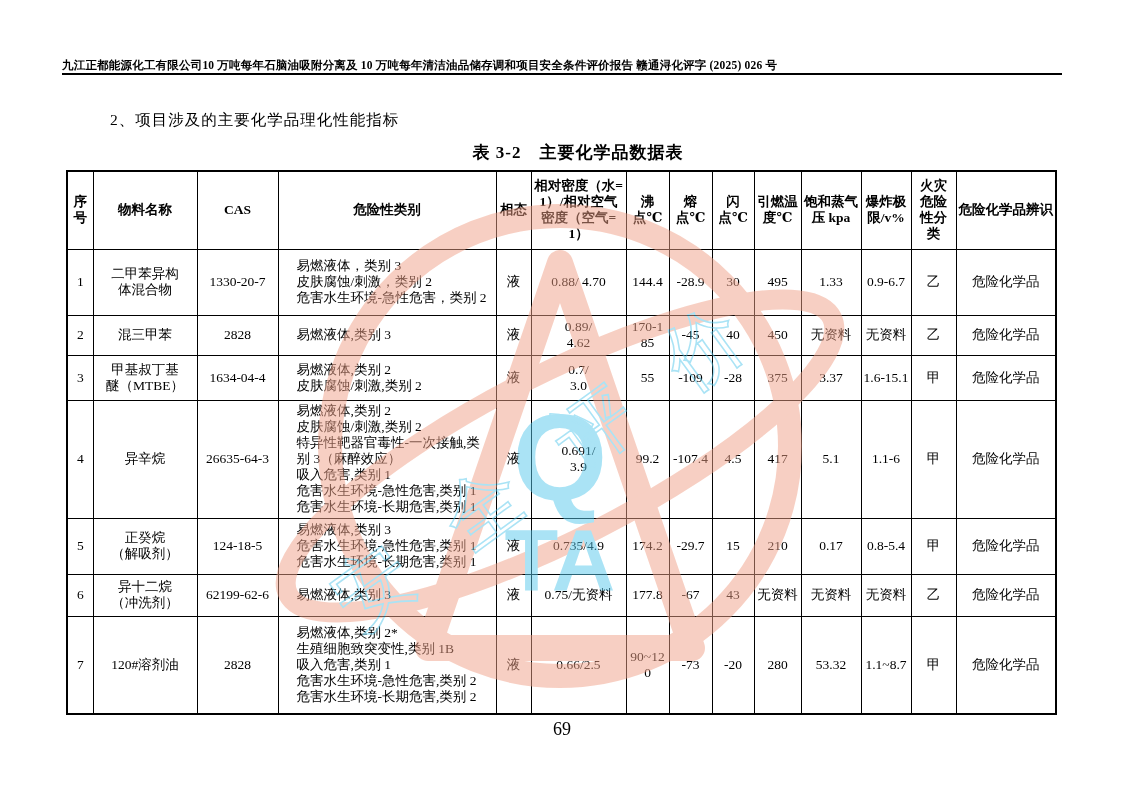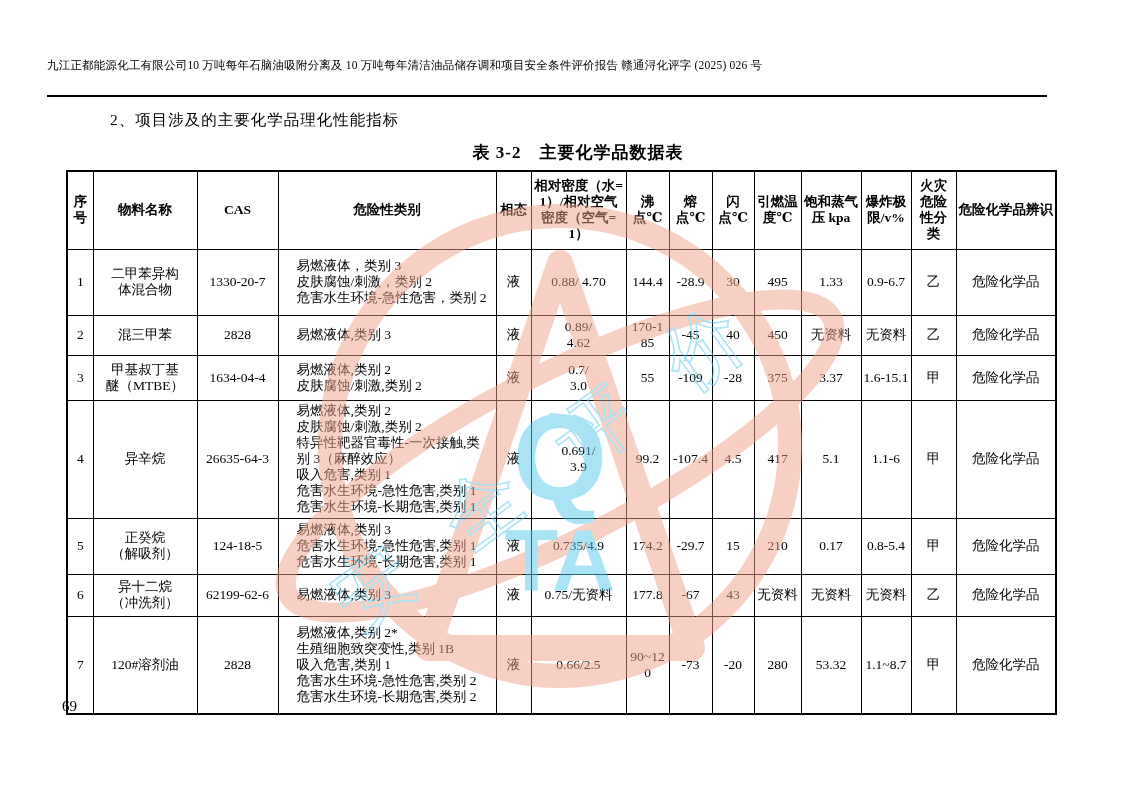--- a/index.html
+++ b/index.html
@@ -1,23 +1,23 @@
 <!DOCTYPE html>
 <html><head>
 <meta charset="utf-8">
 <style>
   html,body{margin:0;padding:0;background:#888;}
   .page{
     position:relative;width:1122px;height:793px;background:#ffffff;
     font-family:"Liberation Serif","DejaVu Serif",serif;color:#000;overflow:hidden;
   }
   .doc-header{
-    position:absolute;left:47px;top:58px;width:1000px;
-    font-size:11.5px;font-weight:normal;letter-spacing:.2px;
-    padding-bottom:22px;border-bottom:2px solid #000;white-space:nowrap;
+    position:absolute;left:62px;top:58px;width:1000px;
+    font-size:11.5px;font-weight:bold;letter-spacing:.2px;
+    padding-bottom:0;border-bottom:2px solid #000;white-space:nowrap;
   }
   .section-heading{
     position:absolute;left:110px;top:110px;font-size:15.5px;letter-spacing:1px;
   }
   .table-title{
     position:absolute;left:78px;top:141px;width:1000px;text-align:center;
     font-size:17px;font-weight:bold;letter-spacing:1px;
   }
   table.chem-table{
     position:absolute;left:66px;top:170px;width:989px;
@@ -26,21 +26,21 @@
   }
   .chem-table th,.chem-table td{
     border:1px solid #000;padding:1px 2px;text-align:center;vertical-align:middle;
     white-space:pre-line;word-break:break-all;overflow:hidden;
   }
   .chem-table{border:2px solid #000;}
   .chem-table thead tr{height:78px;}
   .chem-table th{font-weight:bold;}
   .chem-table td.hazard{text-align:left;padding-left:18px;padding-right:3px;}
   .page-number{
-    position:absolute;left:62px;top:698px;width:1000px;font-size:15px;
+    position:absolute;left:62px;top:719px;width:1000px;text-align:center;font-size:18px;
   }
   svg.watermark{
     position:absolute;left:308px;top:178px;width:504px;height:540px;
     opacity:.5;overflow:visible;pointer-events:none;
   }
 </style>
 </head>
 <body>
 
 <div class="page">

